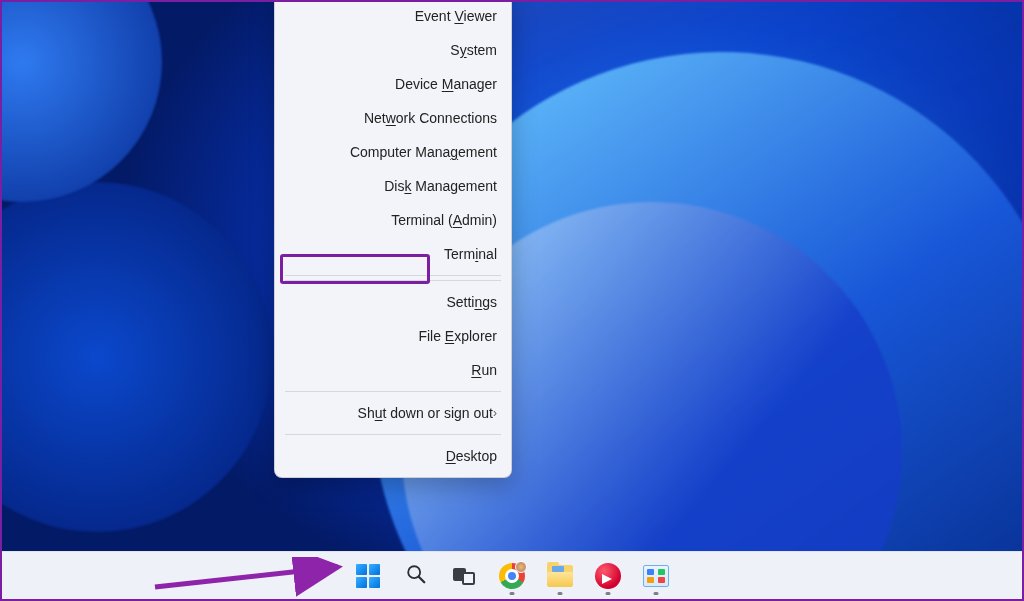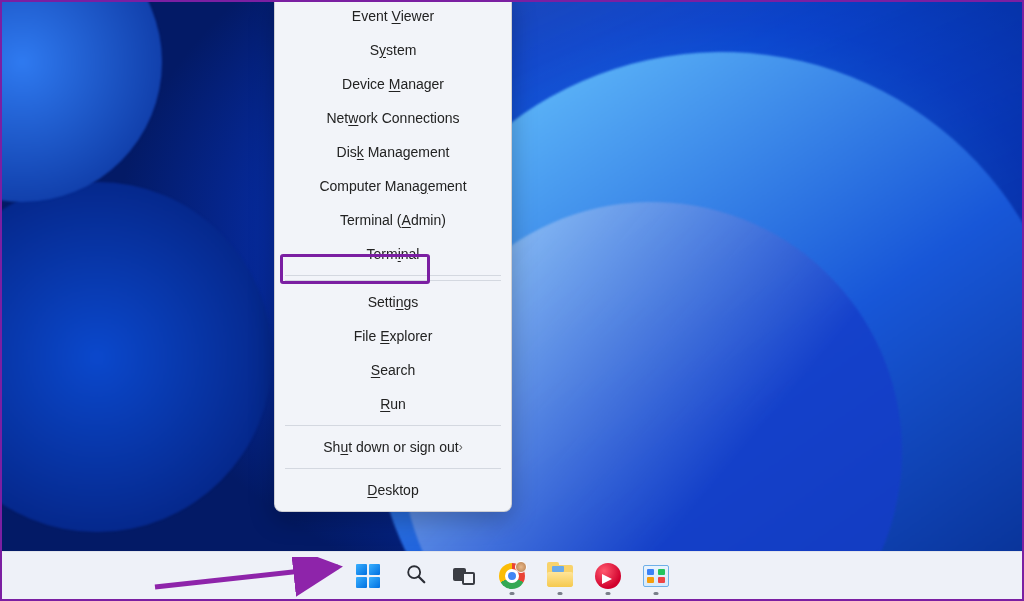--- a/index.html
+++ b/index.html
@@ -42,21 +42,21 @@
     box-shadow: 0 8px 24px rgba(0,0,0,0.25);
     padding: 4px 0;
     font-size: 14px;
     color: #222;
     z-index: 10;
   }
   .menu-item {
     padding: 8px 14px;
     line-height: 18px;
     cursor: default;
-    display: flex; align-items: center; justify-content: center;
+    display: flex; align-items: center; justify-content: flex-end;
     position: relative;
   }
   .menu-sep { height: 1px; background: #d4d8e0; margin: 4px 10px; }
   .u { text-decoration: underline; text-underline-offset: 2px; }
   .menu-item .chev { font-size: 12px; color: #666; }
   .highlight-box {
     position: absolute;
     left: 278px; top: 252px;
     width: 150px; height: 30px;
     border: 3px solid #7b1fa2;
@@ -153,41 +153,38 @@
     <div class="menu-item">
       <span>S<span class="u">y</span>stem</span>
     </div>
     <div class="menu-item">
       <span>Device <span class="u">M</span>anager</span>
     </div>
     <div class="menu-item">
       <span>Net<span class="u">w</span>ork Connections</span>
     </div>
     <div class="menu-item">
+      <span>Computer Mana<span class="u">g</span>ement</span>
+    </div>
+    <div class="menu-item">
       <span>Dis<span class="u">k</span> Management</span>
     </div>
     <div class="menu-item">
-      <span>Computer Mana<span class="u">g</span>ement</span>
-    </div>
-    <div class="menu-item">
       <span>Terminal (<span class="u">A</span>dmin)</span>
     </div>
     <div class="menu-item">
       <span>Term<span class="u">i</span>nal</span>
     </div>
     <div class="menu-sep"></div>
     <div class="menu-sep"></div>
     <div class="menu-item">
       <span>Setti<span class="u">n</span>gs</span>
     </div>
     <div class="menu-item">
       <span>File <span class="u">E</span>xplorer</span>
-    </div>
-    <div class="menu-item">
-      <span><span class="u">S</span>earch</span>
     </div>
     <div class="menu-item">
       <span><span class="u">R</span>un</span>
     </div>
     <div class="menu-sep"></div>
     <div class="menu-item">
       <span>Sh<span class="u">u</span>t down or sign out</span>
       <span class="chev">›</span>
     </div>
     <div class="menu-sep"></div>

